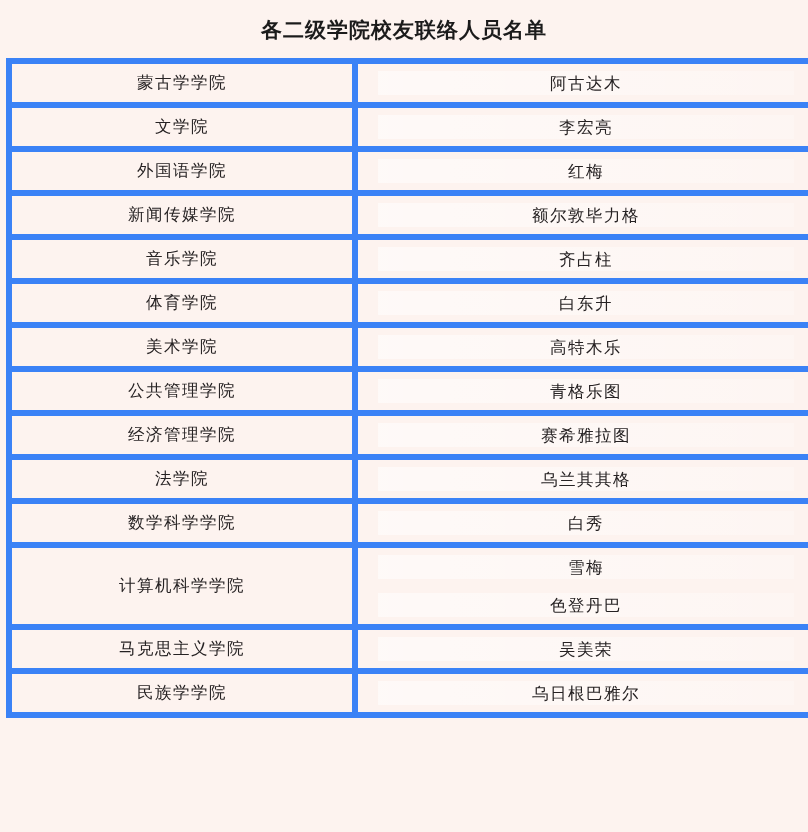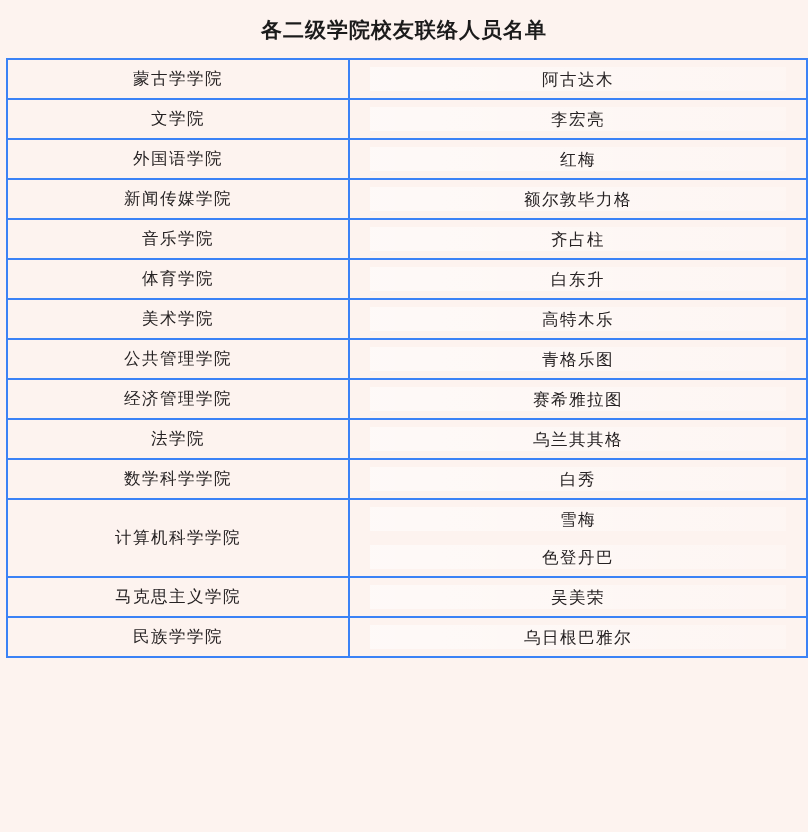--- a/index.html
+++ b/index.html
@@ -31,21 +31,21 @@
     color: #1b1b1b;
   }
   table.contact-table {
     width: 796px;
     margin: 0 auto;
     border-collapse: collapse;
     table-layout: fixed;
     background: #fdf3ef;
   }
   table.contact-table td {
-    border: 2px solid #3b82f6;
+    border: 6px solid #3b82f6;
     height: 38px;
     font-size: 16.5px;
     text-align: center;
     vertical-align: middle;
     padding: 0;
     color: #262223;
     letter-spacing: 1.5px;
   }
   td.col-college {
     width: 340px;

